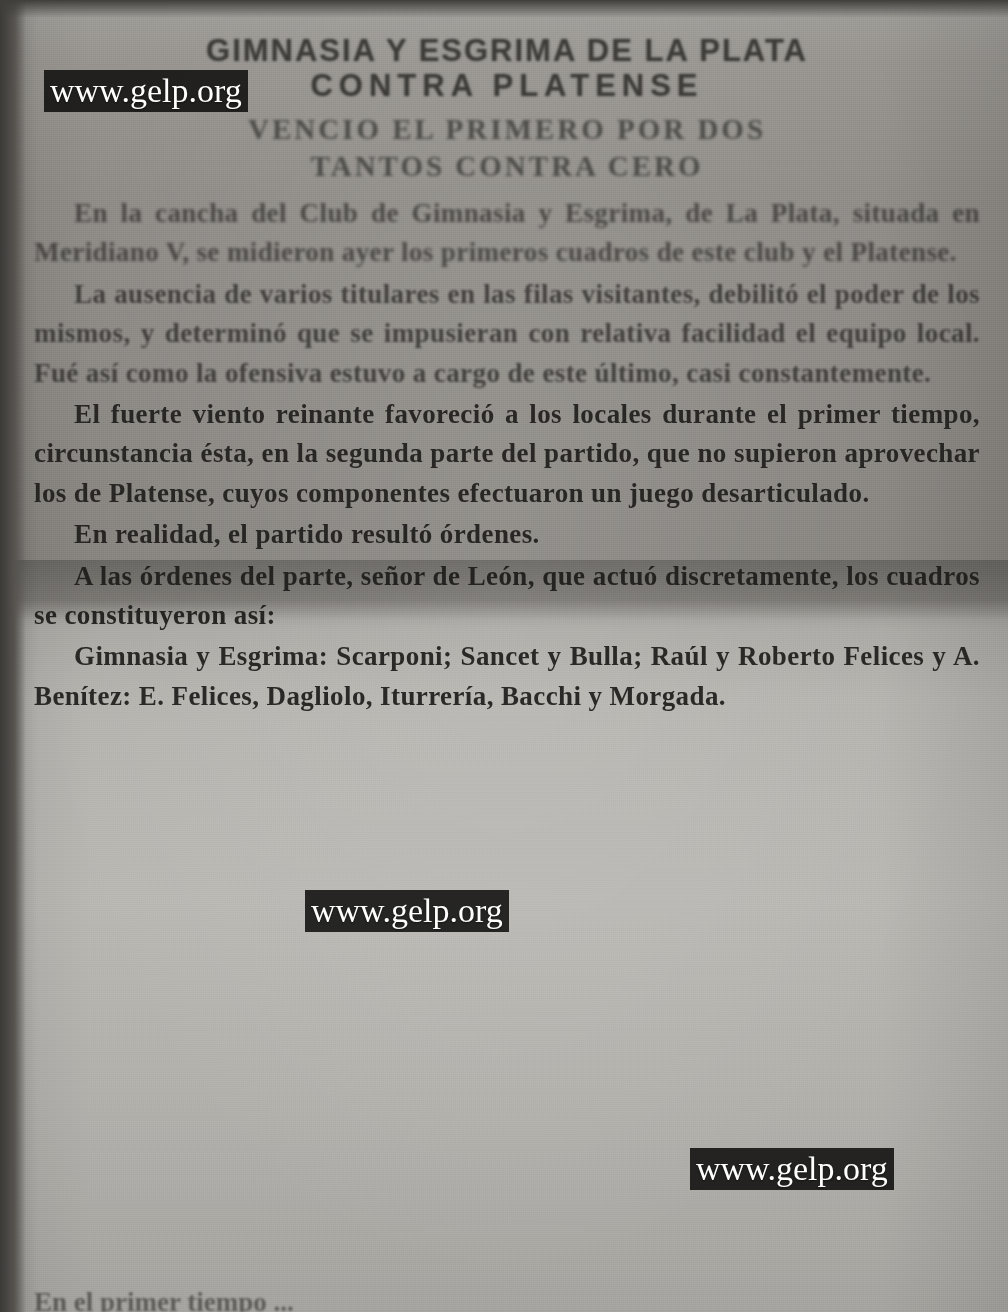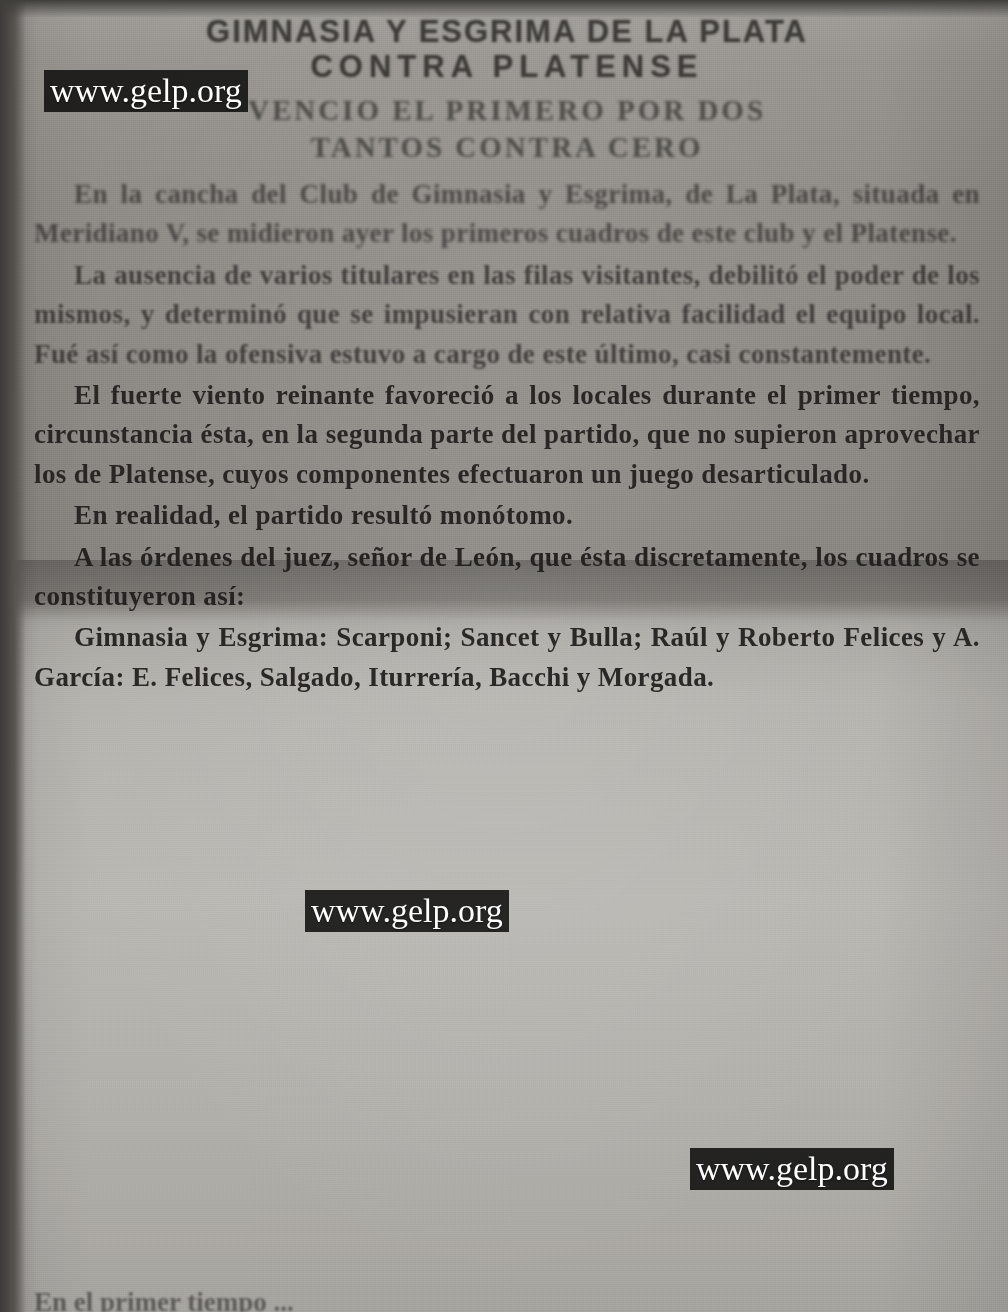--- a/index.html
+++ b/index.html
@@ -69,21 +69,21 @@
   }
   .band-shadow {
     position: absolute; left:0; top:560px; width:1008px; height:70px;
     background: linear-gradient(180deg, rgba(0,0,0,0.22), rgba(0,0,0,0.0));
     pointer-events: none;
   }
 
   
   .article {
     position: absolute;
-    top: 15px;
+    top: 34px;
     left: 34px;
     width: 946px;
     color: #1d1c1a;
   }
 
   .headline {
     font-family: "Liberation Sans", sans-serif;
     font-weight: bold;
     text-align: center;
     letter-spacing: 2px;
@@ -177,23 +177,23 @@
 
     <div class="subhead">
       <div>VENCIO EL PRIMERO POR DOS</div>
       <div>TANTOS CONTRA CERO</div>
     </div>
 
     <div class="body">
       <p class="p1">En la cancha del Club de Gimnasia y Esgrima, de La Plata, situada en Meridiano V, se midieron ayer los primeros cuadros de este club y el Platense.</p>
       <p class="p2">La ausencia de varios titulares en las filas visitantes, debilitó el poder de los mismos, y determinó que se impusieran con relativa facilidad el equipo local. Fué así como la ofensiva estuvo a cargo de este último, casi constantemente.</p>
       <p class="p4">El fuerte viento reinante favoreció a los locales durante el primer tiempo, circunstancia ésta, en la segunda parte del partido, que no supieron aprovechar los de Platense, cuyos componentes efectuaron un juego desarticulado.</p>
-      <p class="p5">En realidad, el partido resultó monótomo.</p>
-      <p class="p6">A las órdenes del juez, señor de León, que ésta discretamente, los cuadros se constituyeron así:</p>
-      <p class="p7">Gimnasia y Esgrima: Scarponi; Sancet y Bulla; Raúl y Roberto Felices y A. García: E. Felices, Salgado, Iturrería, Bacchi y Morgada.</p>
+      <p class="p5">En realidad, el partido resultó órdenes.</p>
+      <p class="p6">A las órdenes del parte, señor de León, que actuó discretamente, los cuadros se constituyeron así:</p>
+      <p class="p7">Gimnasia y Esgrima: Scarponi; Sancet y Bulla; Raúl y Roberto Felices y A. Benítez: E. Felices, Dagliolo, Iturrería, Bacchi y Morgada.</p>
     </div>
   </div>
 
   <div class="cut">En el primer tiempo ...</div>
 
   <div class="wm wm1">www.gelp.org</div>
   <div class="wm wm2">www.gelp.org</div>
   <div class="wm wm3">www.gelp.org</div>
 
 </div>

